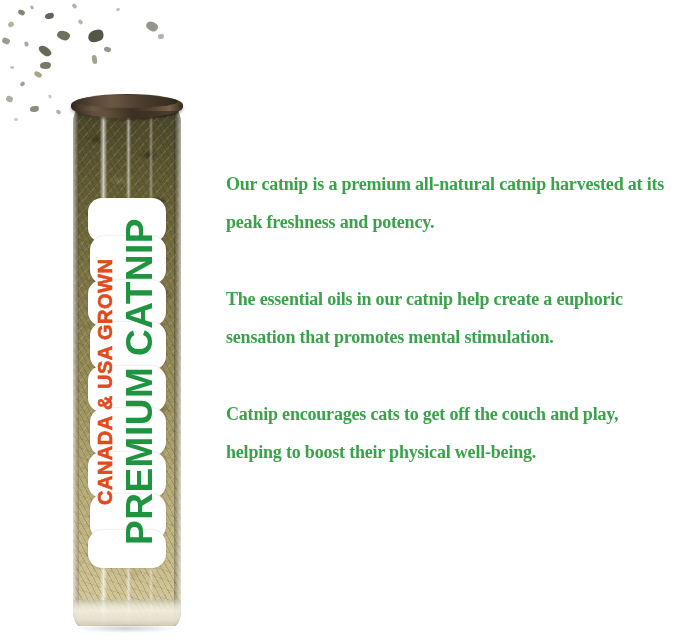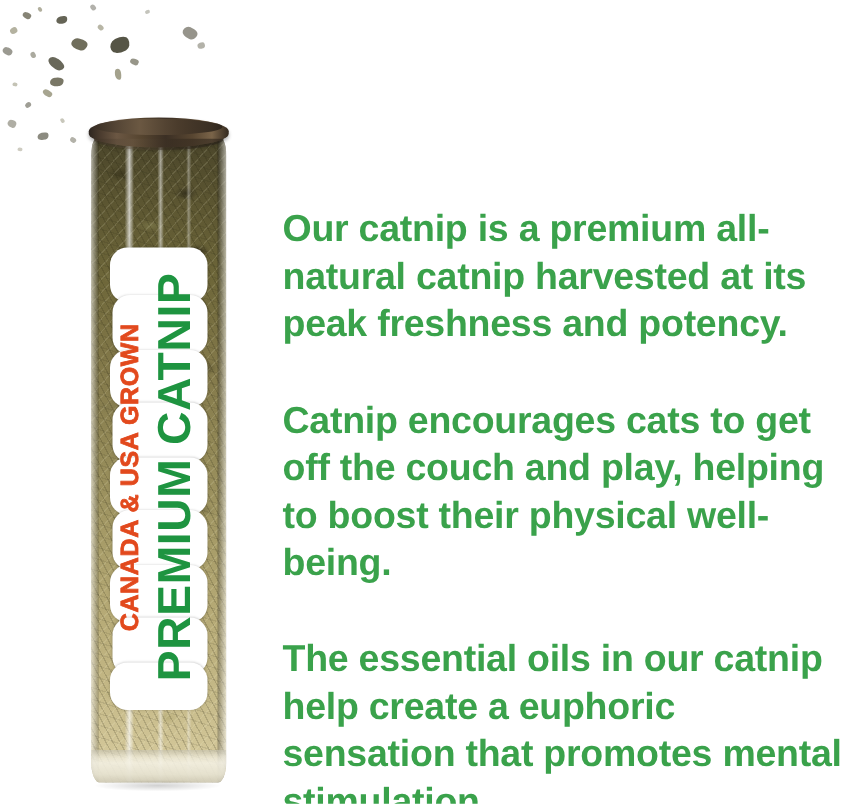--- a/index.html
+++ b/index.html
@@ -254,23 +254,23 @@
 
   
   #copy {
     position: absolute;
     left: 226px;
     top: 165px;
     width: 452px;
   }
   .para {
     color: #3aa24b;
-    font-family: Liberation Sans, sans-serif;
+    font-family: Liberation Serif, serif;
     font-weight: bold;
-    font-size: 30px;
+    font-size: 18px;
     line-height: 38px;
     letter-spacing: -0.2px;
     margin: 0 0 39px 0;
   }
   .para:last-child { margin-bottom: 0; }
 </style>
 </head>
 <body>
 
 <div id="stage">
@@ -335,17 +335,17 @@
         <div class="bump" style="left: 0px; top: 256px; width: 78px; height: 46px;"></div>
         <div class="bump" style="left: 2px; top: 298px; width: 76px; height: 46px;"></div>
         <div class="bump" style="left: 0px; top: 334px; width: 78px; height: 38px;"></div>
       </div>
     <div class="label-col" id="label-sub">CANADA &amp; USA GROWN</div>
     <div class="label-col" id="label-main">PREMIUM CATNIP</div>
   </div>
 
   <div id="copy">
     <p class="para">Our catnip is a premium all-natural catnip harvested at its peak freshness and potency.</p>
+    <p class="para">The essential oils in our catnip help create a euphoric sensation that promotes mental stimulation.</p>
     <p class="para">Catnip encourages cats to get off the couch and play, helping to boost their physical well-being.</p>
-    <p class="para">The essential oils in our catnip help create a euphoric sensation that promotes mental stimulation.</p>
   </div>
 
 </div>
 
 </body></html>

